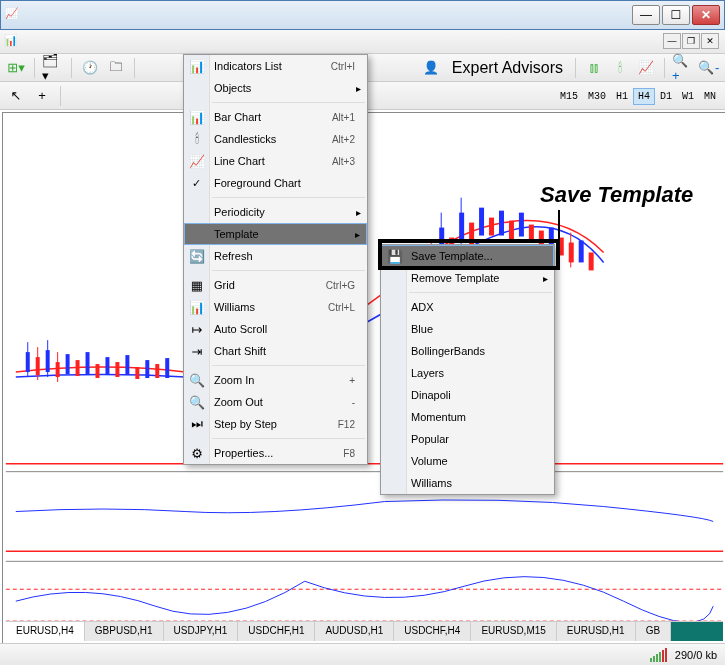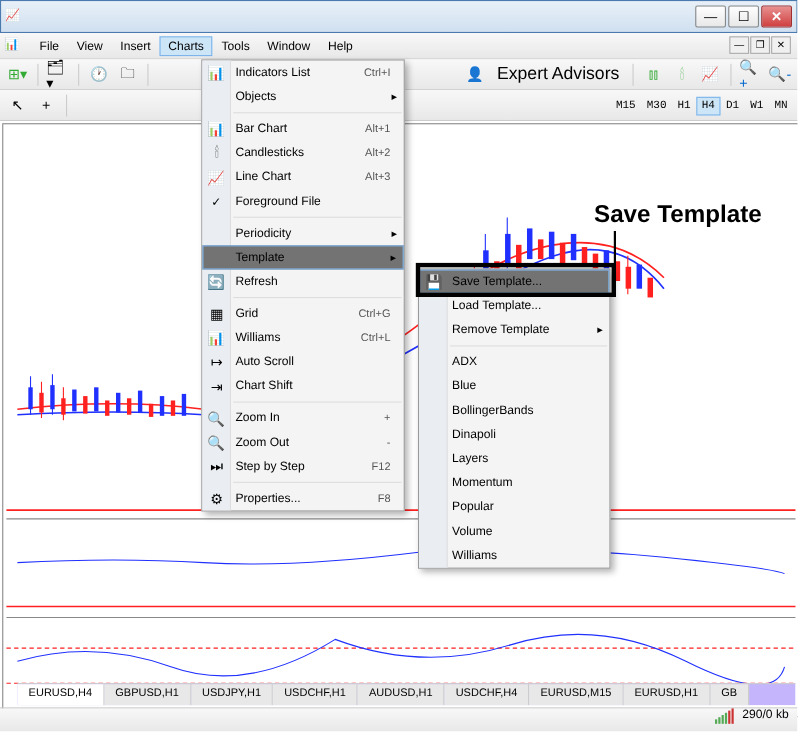--- a/index.html
+++ b/index.html
@@ -40,30 +40,30 @@
     .cm-item:hover, .cm-item.highlighted { background: #737373; border: 1px solid #7eb4ea; padding: 3px 23px 3px 29px; }
     .cm-item.has-sub::after { content: '▸'; position: absolute; right: 6px; font-size: 10px; }
     .cm-sep { height: 1px; background: #ddd; margin: 3px 2px 3px 28px; }
     .cm-icon { position: absolute; left: 5px; width: 16px; height: 16px; display: flex; align-items: center; justify-content: center; font-size: 13px; }
     .cm-shortcut { position: absolute; right: 12px; color: #555; font-size: 10px; }
     .cm-check { position: absolute; left: 8px; }
     .cm-icon-strip { position: absolute; left: 0; top: 0; bottom: 0; width: 26px; background: #eaeef2; border-right: 1px solid #ddd; }
     
     
     .callout-box { position: absolute; border: 4px solid #000; z-index: 200; pointer-events: none; }
-    .callout-label { position: absolute; font-size: 22px; font-weight: bold; color: #000; z-index: 201; }
+    .callout-label { position: absolute; font-size: 22px; font-weight: bold; font-style: italic; color: #000; z-index: 201; }
     .callout-line { position: absolute; background: #000; z-index: 199; }
     
     
-    .bottom-tabs { position: absolute; bottom: 24px; left: 16px; right: 2px; height: 20px; background: #c4b5fd; display: flex; border-top: 1px solid #ccc; }
+    .bottom-tabs { position: absolute; bottom: 24px; left: 6px; right: 2px; height: 20px; background: #0f766e; display: flex; border-top: 1px solid #ccc; }
     .btab { padding: 3px 10px; border-right: 1px solid #ccc; font-size: 10px; cursor: pointer; background: #e8e8e8; }
     .btab.active { background: #fff; }
     
     
-    .statusbar { position: absolute; bottom: 0; left: 0; right: 0; height: 22px; background: linear-gradient(#f8f8f8, #e8e8e8); border-top: 1px solid #ccc; display: flex; align-items: flex-start; justify-content: flex-end; padding: 0 8px; gap: 8px; font-size: 10px; }
+    .statusbar { position: absolute; bottom: 0; left: 0; right: 0; height: 22px; background: linear-gradient(#f8f8f8, #e8e8e8); border-top: 1px solid #ccc; display: flex; align-items: center; justify-content: flex-end; padding: 0 8px; gap: 8px; font-size: 10px; }
     .signal-bars { display: flex; gap: 1px; align-items: flex-end; }
     .sbar { width: 2px; background: #5a5; }
     
     
     .child-ctrl { position: absolute; right: 6px; top: 33px; display: flex; gap: 1px; }
     .child-btn { width: 18px; height: 16px; border: 1px solid #aaa; background: #f0f0f0; display: flex; align-items: center; justify-content: center; font-size: 9px; }
   </style>
 </head>
 <body>
 
@@ -72,21 +72,20 @@
   <span class="titlebar-title"></span>
   <div class="titlebar-buttons">
     <div class="titlebar-btn min"></div>
     <div class="titlebar-btn max"></div>
     <div class="titlebar-btn close"></div>
   </div>
 </div>
 
 <div class="menubar">
   <span class="menubar-icon">📊</span>
-  <span id="menu-items"><span class="menu-item">File</span><span class="menu-item">View</span><span class="menu-item">Insert</span><span class="menu-item active">Charts</span><span class="menu-item">Tools</span><span class="menu-item">Window</span><span class="menu-item">Help</span></span>
 </div>
 
 <div class="child-ctrl">
   <div class="child-btn">—</div>
   <div class="child-btn">❐</div>
   <div class="child-btn">✕</div>
 </div>
 
 <div class="toolbar">
   <div class="tb-btn" style="color:#3a3">⊞▾</div>
@@ -210,21 +209,21 @@
       <span>Candlesticks</span>
       <span class="cm-shortcut">Alt+2</span>
     </div>
     <div class="cm-item">
       <span class="cm-icon">📈</span>
       <span>Line Chart</span>
       <span class="cm-shortcut">Alt+3</span>
     </div>
     <div class="cm-item">
       <span class="cm-check">✓</span>
-      <span>Foreground File</span>
+      <span>Foreground Chart</span>
     </div>
     <div class="cm-sep"></div>
     <div class="cm-item has-sub">
       <span>Periodicity</span>
     </div>
     <div class="cm-item highlighted has-sub">
       <span>Template</span>
     </div>
     <div class="cm-item">
       <span class="cm-icon">🔄</span>
@@ -272,41 +271,38 @@
       <span class="cm-shortcut">F8</span>
     </div>
   </div>
 
 <div class="context-menu" id="template-submenu" style="left:380px; top:244px; min-width:175px;">
   <div class="cm-icon-strip"></div>
 <div class="cm-item highlighted">
       <span class="cm-icon">💾</span>
       <span>Save Template...</span>
     </div>
-    <div class="cm-item">
-      <span>Load Template...</span>
-    </div>
     <div class="cm-item has-sub">
       <span>Remove Template</span>
     </div>
     <div class="cm-sep"></div>
     <div class="cm-item">
       <span>ADX</span>
     </div>
     <div class="cm-item">
       <span>Blue</span>
     </div>
     <div class="cm-item">
       <span>BollingerBands</span>
     </div>
     <div class="cm-item">
+      <span>Layers</span>
+    </div>
+    <div class="cm-item">
       <span>Dinapoli</span>
-    </div>
-    <div class="cm-item">
-      <span>Layers</span>
     </div>
     <div class="cm-item">
       <span>Momentum</span>
     </div>
     <div class="cm-item">
       <span>Popular</span>
     </div>
     <div class="cm-item">
       <span>Volume</span>
     </div>

